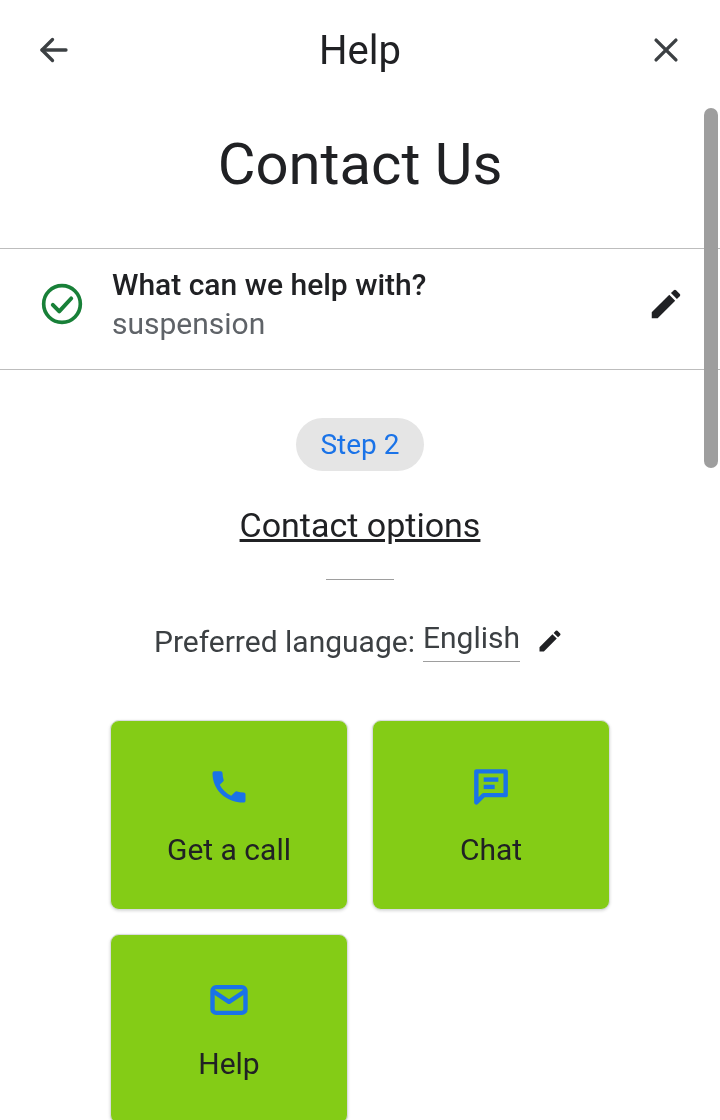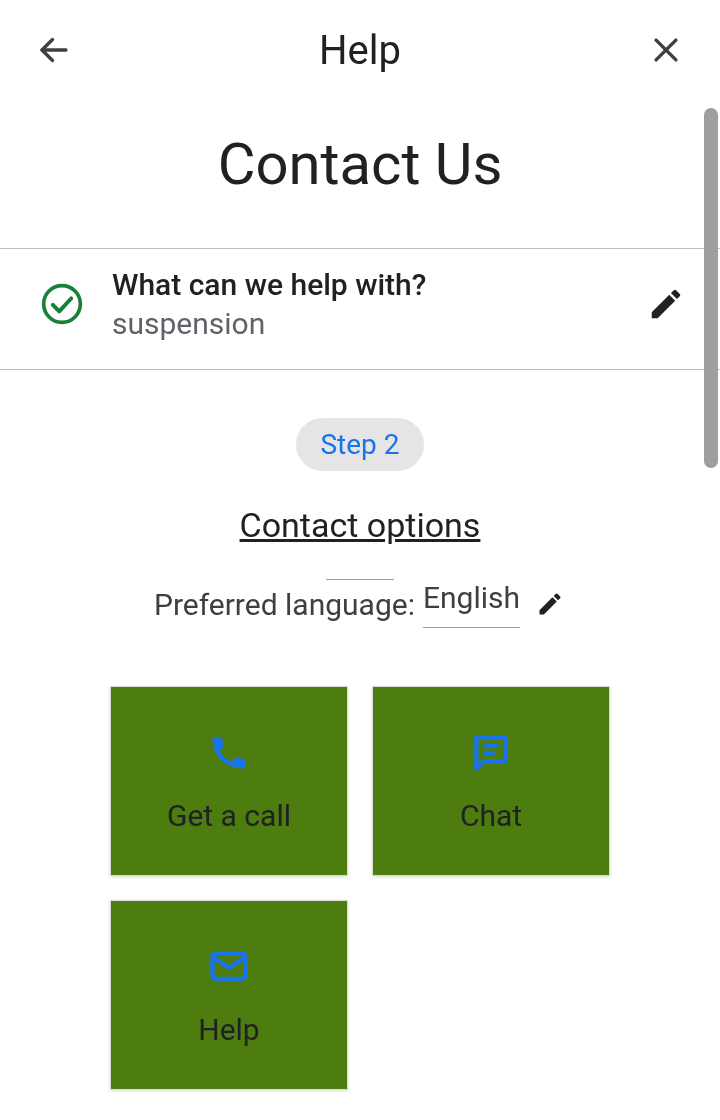--- a/index.html
+++ b/index.html
@@ -100,58 +100,59 @@
       text-decoration: underline;
     }
     .divider {
       width: 68px;
       height: 1px;
       background: #9e9e9e;
       margin: 34px auto 0 auto;
     }
     .lang-row {
       text-align: center;
+      margin-top: 40px;
       font-size: 30px;
       color: #3c4043;
       display: flex;
       align-items: center;
       justify-content: center;
       gap: 8px;
     }
     .lang-value {
       border-bottom: 1px solid #9e9e9e;
-      padding-bottom: 12px;
+      padding-bottom: 6px;
     }
     .lang-edit {
       width: 32px;
       height: 32px;
       display: inline-flex;
       align-items: center;
       justify-content: center;
       cursor: pointer;
       margin-left: 6px;
     }
     .options-grid {
       display: grid;
       grid-template-columns: 1fr 1fr;
       gap: 24px;
       padding: 0 110px;
       margin-top: 58px;
     }
     .option-card {
       border: 1px solid #dadce0;
-      border-radius: 0;
+      border-radius: 9px;
       box-shadow: 0 1px 3px rgba(60,64,67,0.2);
       height: 190px;
       display: flex;
       flex-direction: column;
       align-items: center;
       justify-content: center;
       cursor: pointer;
-      background: #4d7c0f;
+      background: #84cc16;
       gap: 24px;
     }
     .option-icon {
       width: 44px;
       height: 44px;
       color: #1a73e8;
       display: flex;
       align-items: center;
       justify-content: center;
     }

